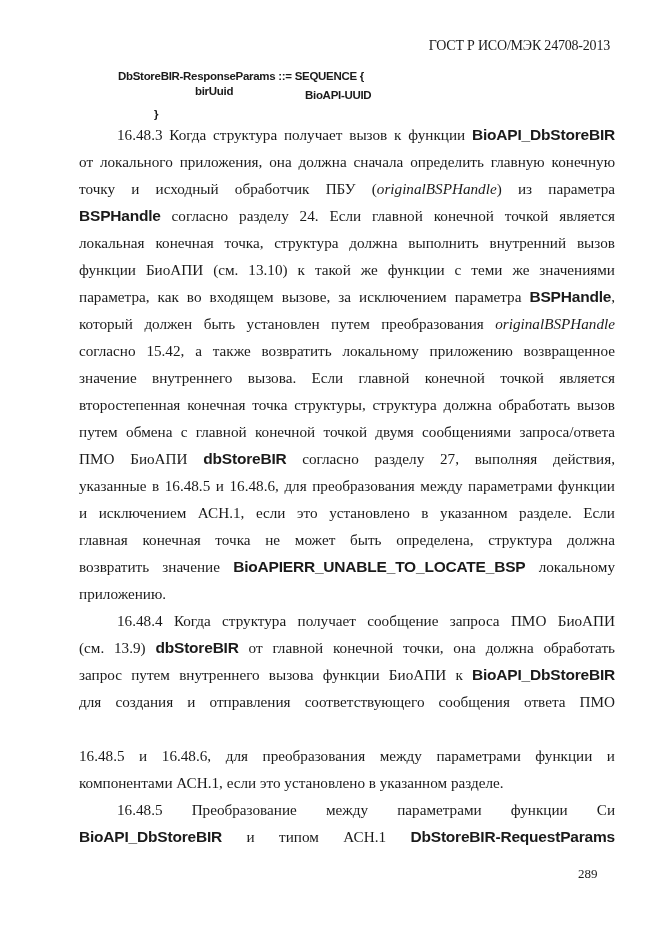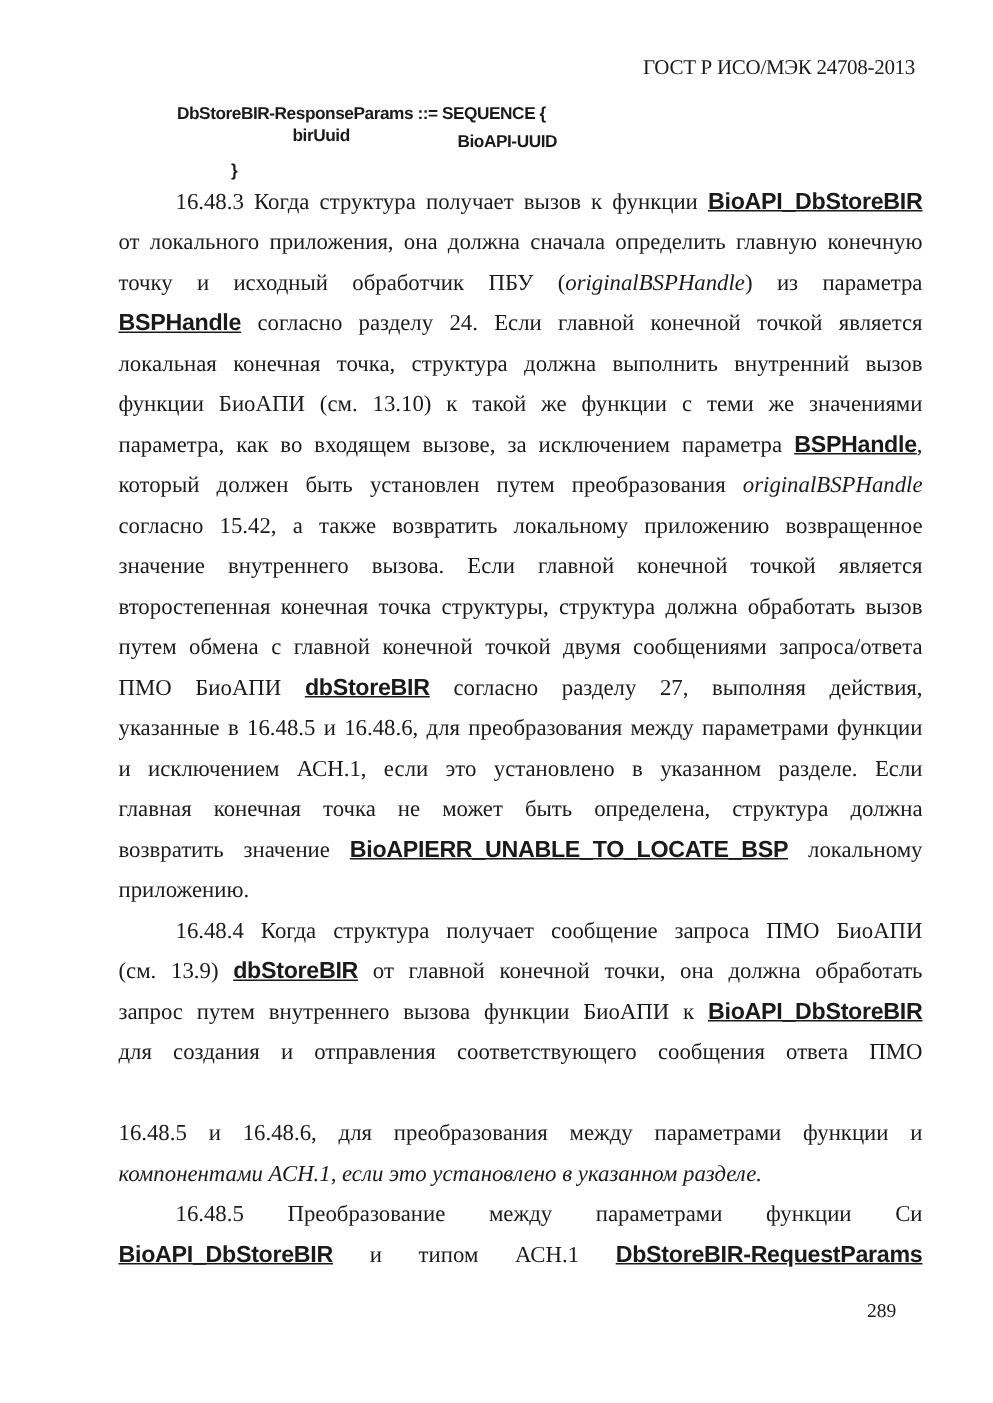--- a/index.html
+++ b/index.html
@@ -9,21 +9,21 @@
     .sans { font-family: "Liberation Sans", "DejaVu Sans", sans-serif; text-align: center; }
     .header { position: absolute; top: 38px; right: 52px; font-size: 14px; letter-spacing: -0.2px; }
     .code { position: absolute; font-size: 11.5px; font-weight: bold; letter-spacing: -0.3px; }
     .line {
       position: absolute; left: 79px; width: 536px; height: 22px;
       font-size: 15.2px; line-height: 22px; white-space: nowrap;
       text-align: justify; text-align-last: justify;
     }
     .line.last { text-align-last: left; }
     .line.indent { left: 117px; width: 498px; }
-    .b { font-family: "Liberation Sans", "DejaVu Sans", sans-serif; font-weight: bold; font-size: 15.5px; letter-spacing: -0.2px; text-decoration: underline; }
+    .b { font-family: "Liberation Sans", "DejaVu Sans", sans-serif; font-weight: bold; font-size: 15.5px; letter-spacing: -0.2px; }
     .i { font-style: italic; }
     .pagenum { position: absolute; top: 866px; left: 578px; font-size: 13px; }
   </style>
 </head>
 <body>
 
 <div class="page">
 
   <div class="header serif">ГОСТ Р ИСО/МЭК 24708-2013</div>
 
@@ -49,19 +49,19 @@
   <div class="line serif" style="top:502px;">и исключением АСН.1, если это установлено в указанном разделе. Если</div>
   <div class="line serif" style="top:529px;">главная конечная точка не может быть определена, структура должна</div>
   <div class="line serif" style="top:556px;"><span>возвратить значение</span> <span class="b">BioAPIERR_UNABLE_TO_LOCATE_BSP</span> <span>локальному</span></div>
   <div class="line last serif" style="top:583px;">приложению.</div>
 
   <div class="line indent serif" style="top:610px;"><span>16.48.4</span> <span>Когда структура получает сообщение запроса ПМО БиоАПИ</span></div>
   <div class="line serif" style="top:637px;"><span>(см. 13.9)</span> <span class="b">dbStoreBIR</span> <span>от главной конечной точки, она должна обработать</span></div>
   <div class="line serif" style="top:664px;"><span>запрос путем внутреннего вызова функции БиоАПИ к</span> <span class="b">BioAPI_DbStoreBIR</span></div>
   <div class="line serif" style="top:691px;">для создания и отправления соответствующего сообщения ответа ПМО</div>
   <div class="line serif" style="top:745px;">16.48.5 и 16.48.6, для преобразования между параметрами функции и</div>
-  <div class="line last serif" style="top:772px;font-style:italic;">компонентами АСН.1, если это установлено в указанном разделе.</div>
+  <div class="line last serif" style="top:772px;">компонентами АСН.1, если это установлено в указанном разделе.</div>
 
   <div class="line indent serif" style="top:799px;"><span>16.48.5</span> <span>Преобразование</span> <span>между</span> <span>параметрами</span> <span>функции</span> <span>Си</span></div>
   <div class="line serif" style="top:826px;"><span class="b">BioAPI_DbStoreBIR</span> <span>и</span> <span>типом</span> <span>АСН.1</span> <span class="b">DbStoreBIR-RequestParams</span></div>
 
   <div class="pagenum serif">289</div>
 </div>
 
 </body></html>

